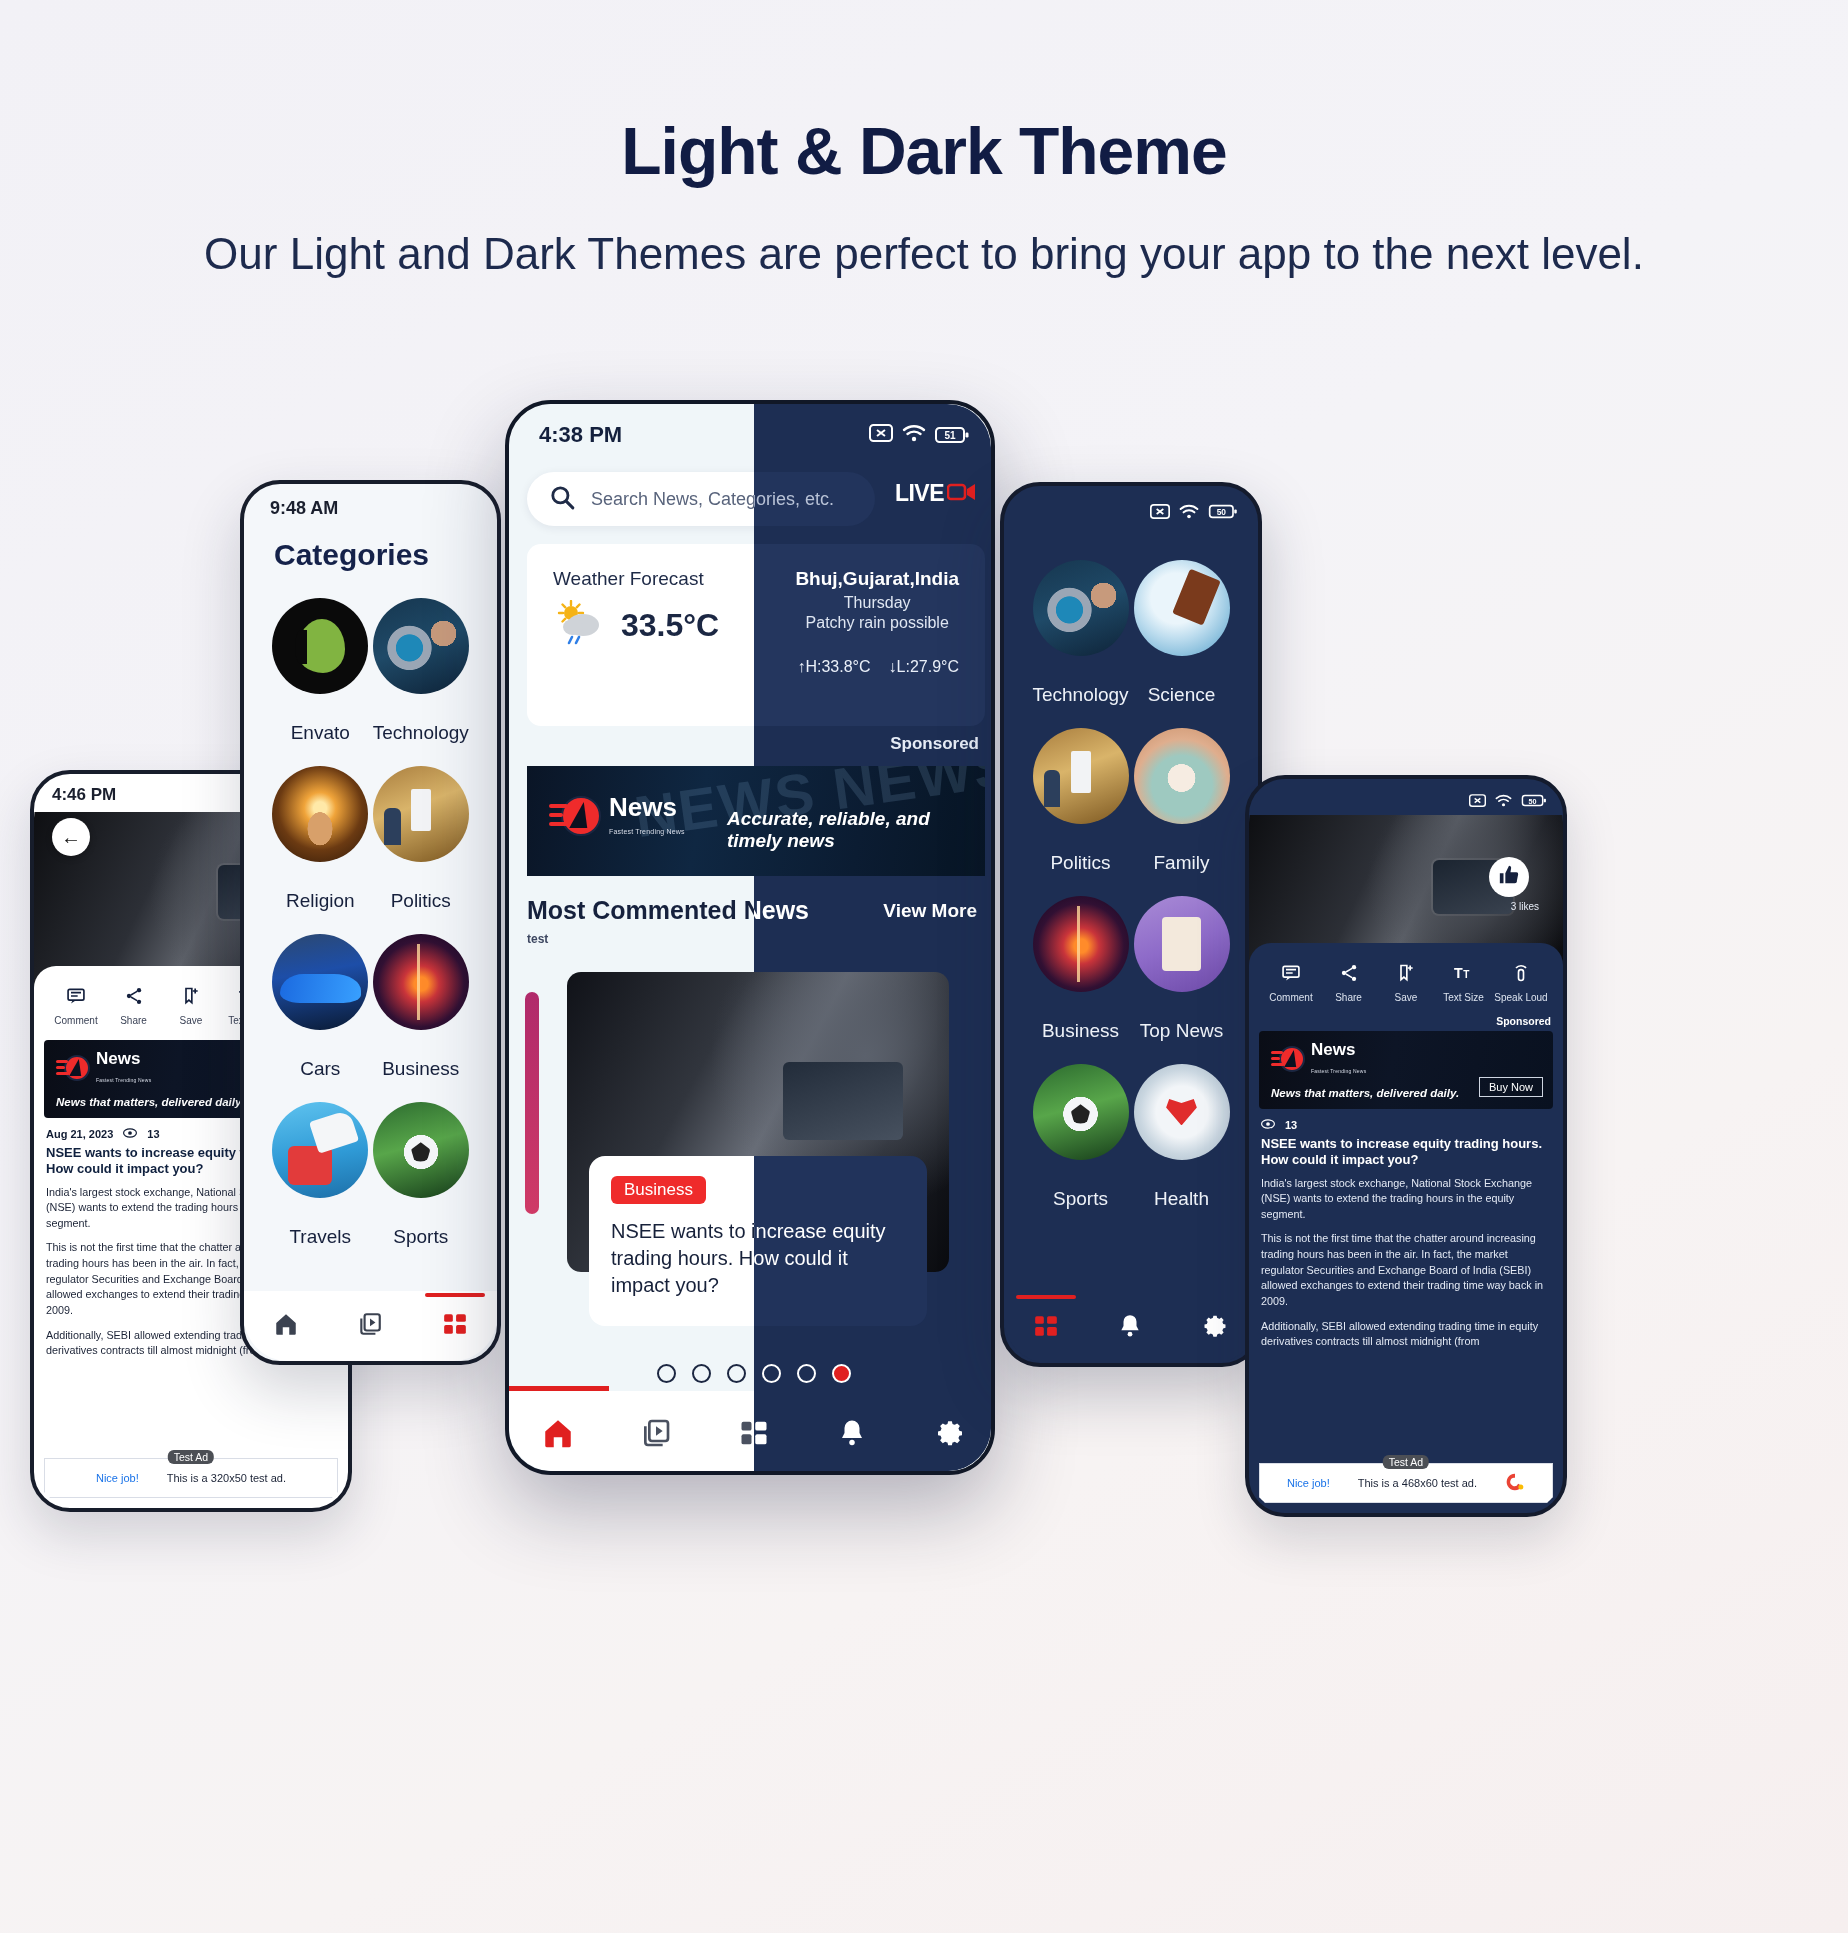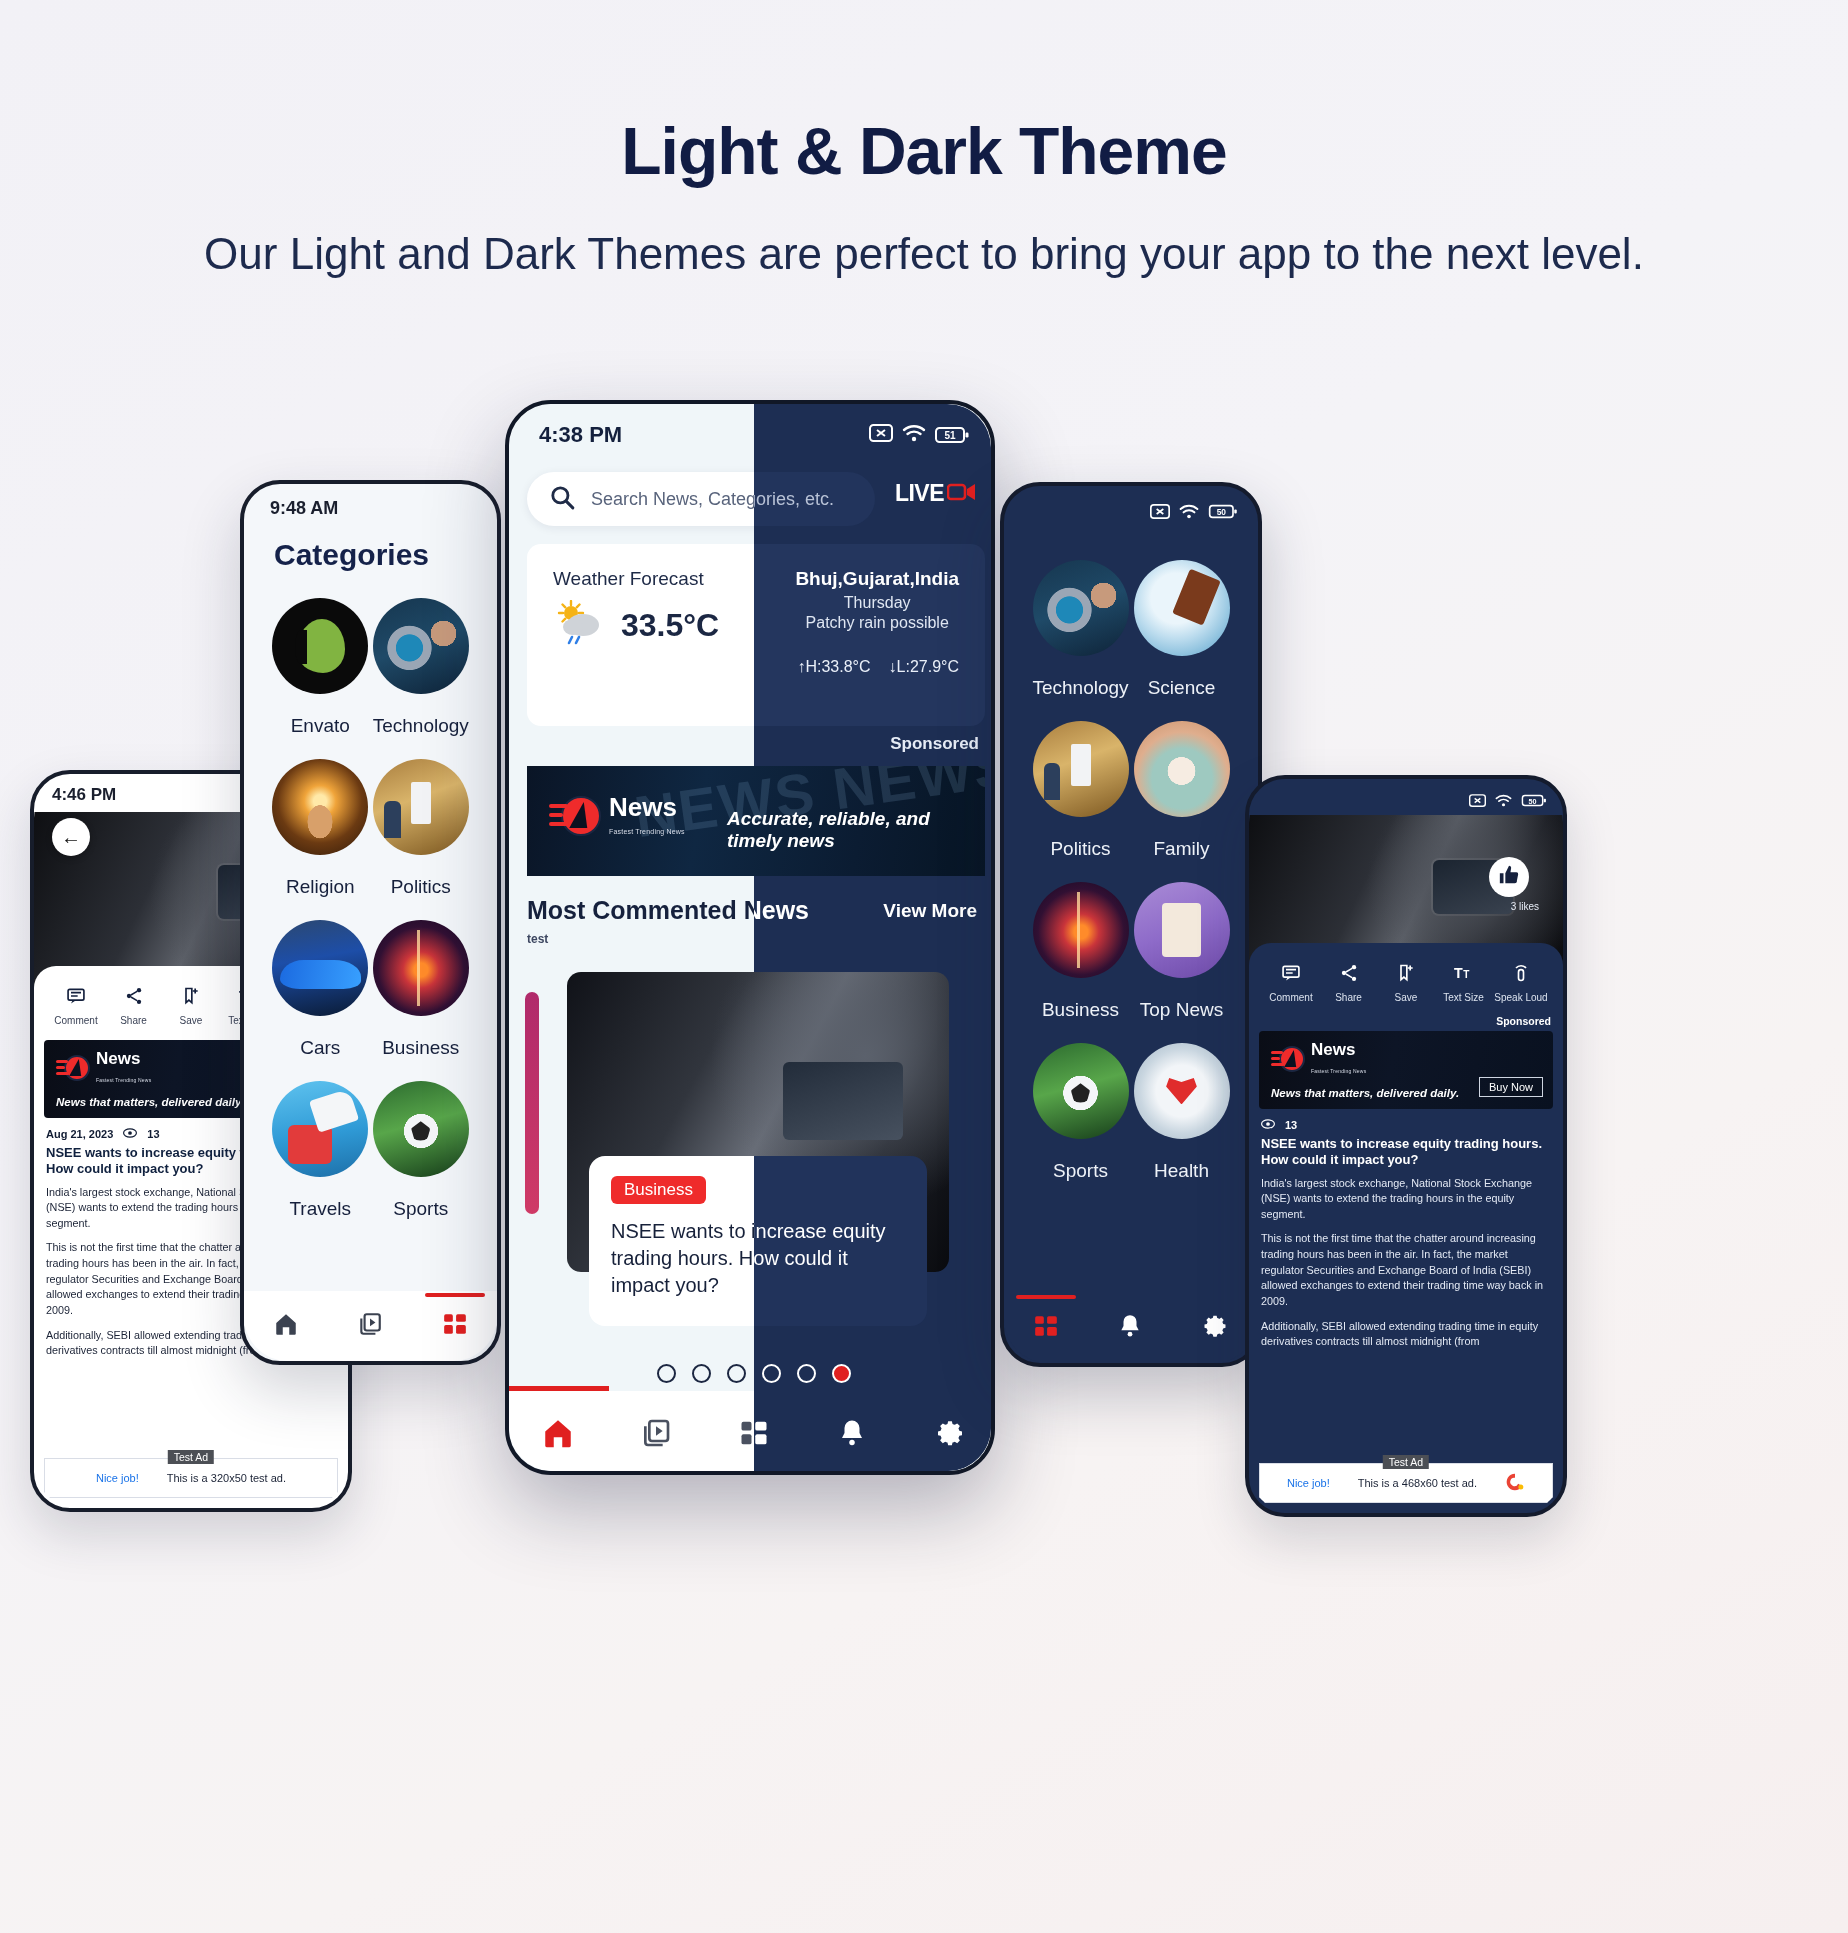--- a/index.html
+++ b/index.html
@@ -86,35 +86,35 @@
   .art-body { padding: 7px 12px 0 12px; font-size: 10.8px; color: #1b2336; line-height: 1.45;}
   .art-body p { margin-bottom: 9px; }
   .bottom-ad {
     position: absolute; left: 10px; right: 10px; bottom: 10px; height: 40px; background: #fff;
     border: 1px solid #d9dde6; display: flex; align-items: center; justify-content: center; gap: 28px;
     font-size: 11px; color: #1b2336;
   }
   .bottom-ad .nice { color: #1a73e8; }
   .test-ad-chip {
     position: absolute; left: 50%; top: -9px; transform: translateX(-50%);
-    background: #4c4f55; color: #fff; font-size: 10.5px; padding: 1px 6px; border-radius: 0; text-align: center;
+    background: #4c4f55; color: #fff; font-size: 10.5px; padding: 1px 6px; border-radius: 6px; text-align: center;
   }
 
   
   #phone-categories {
     left: 240px; top: 480px; width: 261px; height: 885px;
     background: #f4f7fa;
     border: 4px solid #171d2b;
     border-radius: 40px;
     box-shadow: 0 26px 60px rgba(30,35,60,.2);
   }
   .cat-wrap { padding: 0 26px; }
   .cat-title { font-size: 30px; font-weight: 700; color: #15224a; margin: 12px 0 26px 4px; }
   .cat-grid { display: grid; grid-template-columns: 1fr 1fr; row-gap: 22px; }
-  .cat-cell { display: flex; flex-direction: column; align-items: center; gap: 21px; }
+  .cat-cell { display: flex; flex-direction: column; align-items: center; gap: 28px; }
   .cat-circle { width: 96px; height: 96px; border-radius: 50%; overflow: hidden; position: relative; }
   .cat-name { font-size: 19px; color: #16203c; }
   .cat-name.dark { color: #eef2f8; }
 
   
   .img-envato { background: #0a0a0a; }
   .img-envato::after{ content:""; position:absolute; left:26%; top:22%; width:50%; height:56%;
     background:#81b441; border-radius: 52% 48% 46% 54% / 60% 56% 44% 40%; }
   .img-envato::before{ content:""; position:absolute; left:24%; top:33%; width:12%; height:36%;
     background:#0a0a0a; border-radius: 60% 0 0 60%; z-index:2;}

